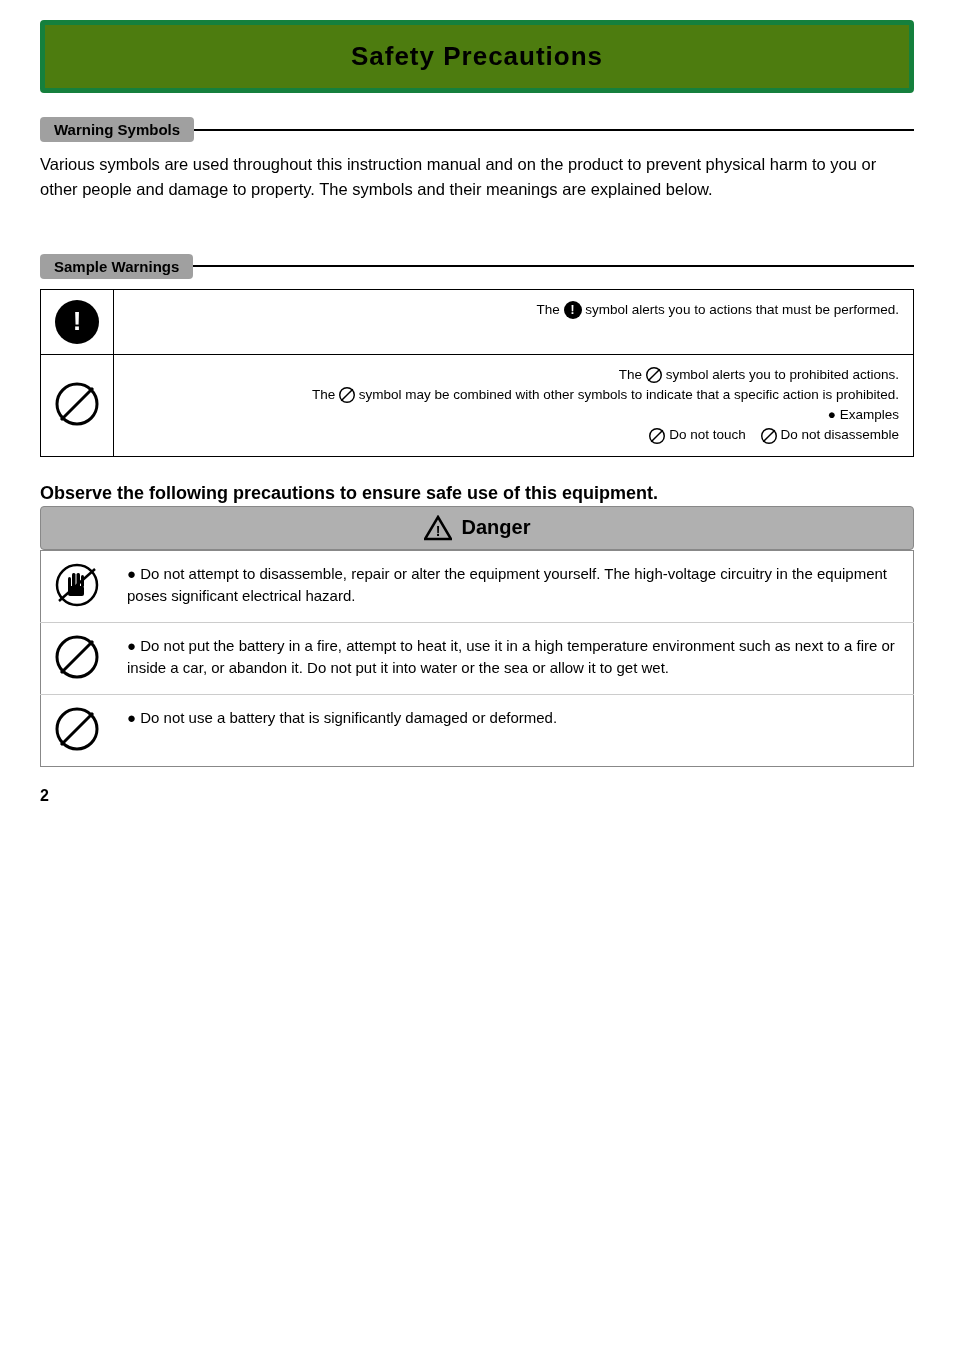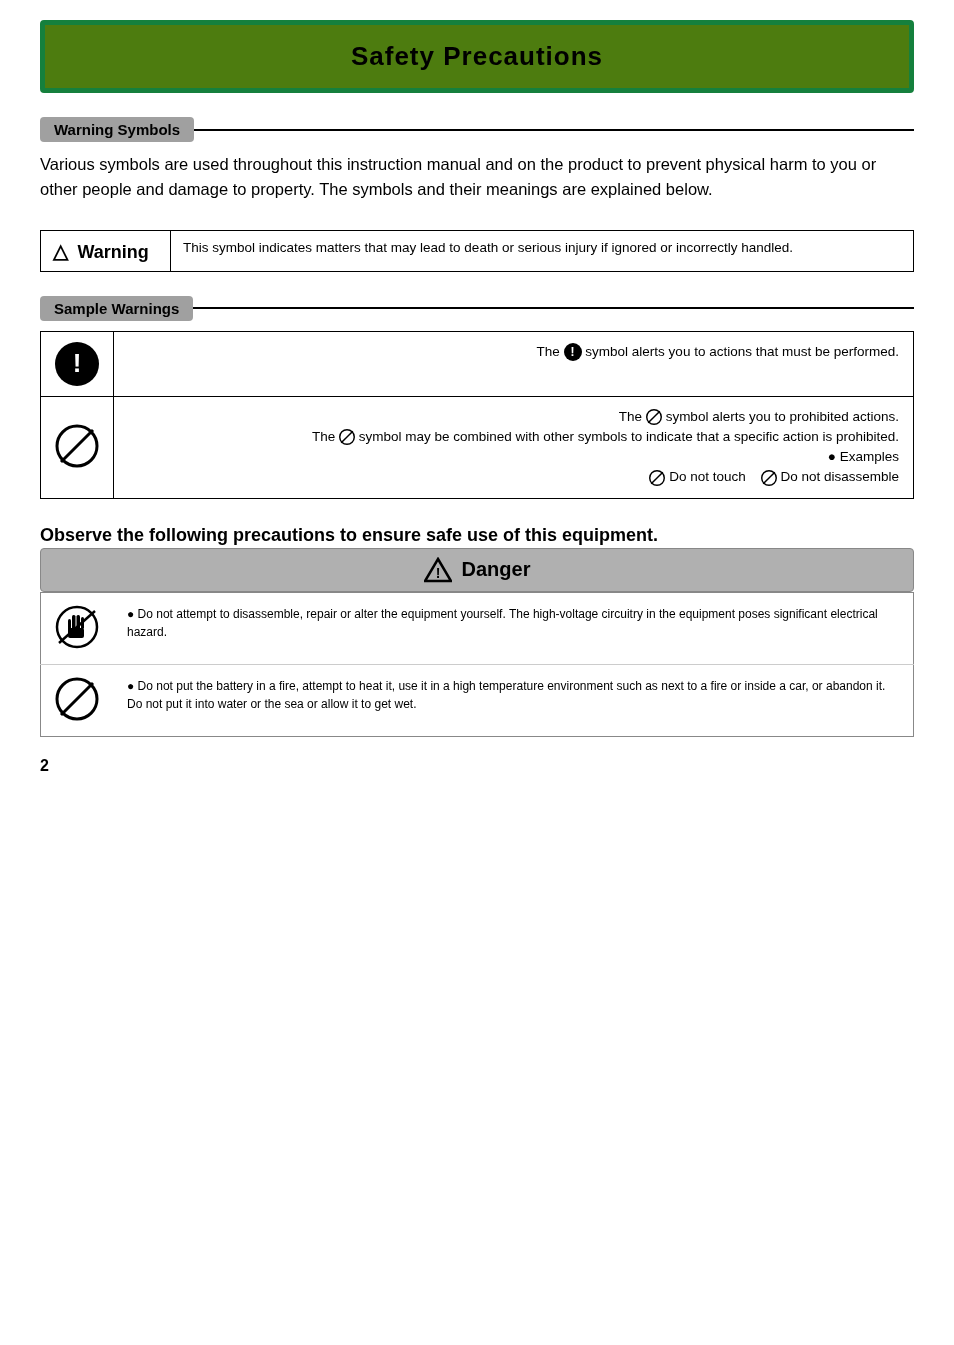--- a/index.html
+++ b/index.html
@@ -158,21 +158,21 @@
     }
     .danger-table tr:first-child td {
       border-top: none;
     }
     .danger-table .icon-cell {
       width: 72px;
       text-align: center;
       vertical-align: middle;
     }
     .danger-table .desc-cell {
-      font-size: 12px;
+      font-size: 15px;
       line-height: 1.5;
       vertical-align: top;
     }
 
     
     .page-num {
       font-size: 16px;
       font-weight: bold;
       margin-top: 16px;
     }
@@ -186,27 +186,20 @@
 
 <div class="section-header">
   <span class="section-header-label">Warning Symbols</span>
   <div class="section-header-line"></div>
 </div>
 
 <p class="intro-text">Various symbols are used throughout this instruction manual and on the product to prevent physical harm to you or other people and damage to property. The symbols and their meanings are explained below.</p>
 
 <table class="symbol-table">
   <tbody>
-    <tr>
-      <td class="sym-label">
-        <span class="sym-icon">△</span>
-        <strong>Warning</strong>
-      </td>
-      <td class="sym-desc">This symbol indicates matters that may lead to death or serious injury if ignored or incorrectly handled.</td>
-    </tr>
   </tbody>
 </table>
 
 <div class="section-header">
   <span class="section-header-label">Sample Warnings</span>
   <div class="section-header-line"></div>
 </div>
 
 <table class="warn-table">
   <tbody>
@@ -288,16 +281,27 @@
           <circle cx="22" cy="22" r="20" fill="none" stroke="#000" stroke-width="3"></circle>
           <line x1="6" y1="38" x2="38" y2="6" stroke="#000" stroke-width="3"></line>
         </svg>
       </td>
       <td class="desc-cell">
         ● Do not put the battery in a fire, attempt to heat it, use it in a high temperature environment such as next to a fire or inside a car, or abandon it. Do not put it into water or the sea or allow it to get wet.
       </td>
     </tr>
 
 
+    <tr>
+      <td class="icon-cell">
+        <svg width="44" height="44" viewBox="0 0 44 44">
+          <circle cx="22" cy="22" r="20" fill="none" stroke="#000" stroke-width="3"></circle>
+          <line x1="6" y1="38" x2="38" y2="6" stroke="#000" stroke-width="3"></line>
+        </svg>
+      </td>
+      <td class="desc-cell">
+        ● Do not use a battery that is significantly damaged or deformed.
+      </td>
+    </tr>
   </tbody>
 </table>
 
 <div class="page-num" style="margin-top:20px;">2</div>
 
 </body></html>

